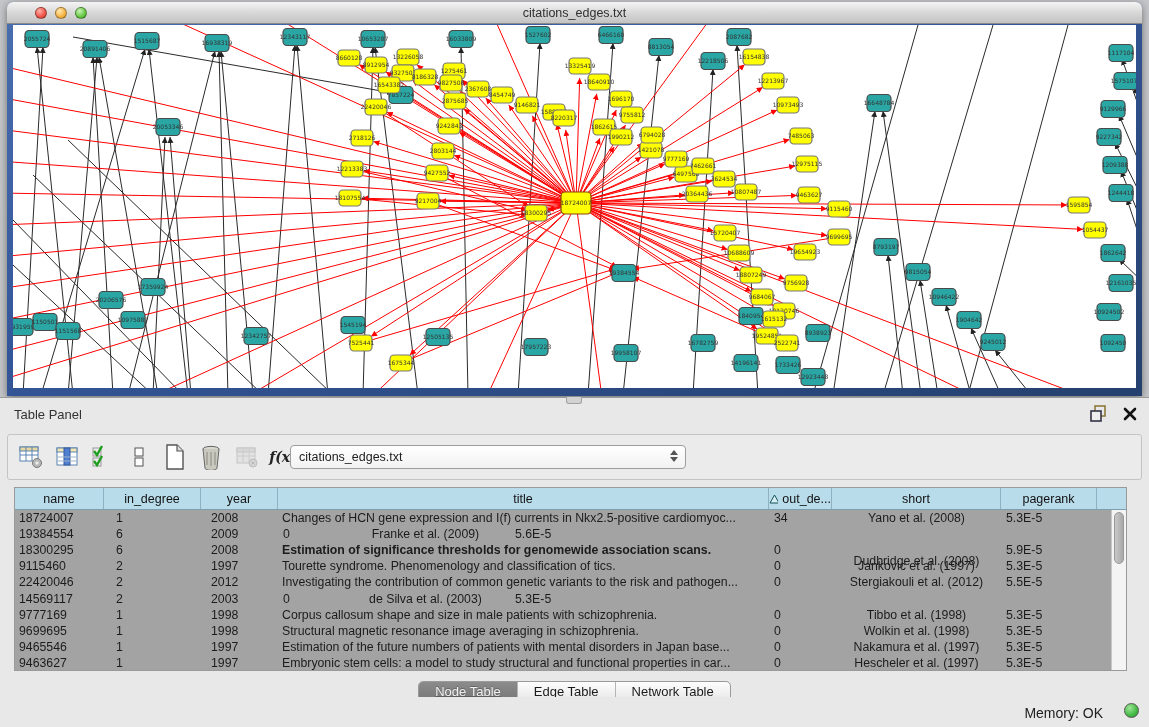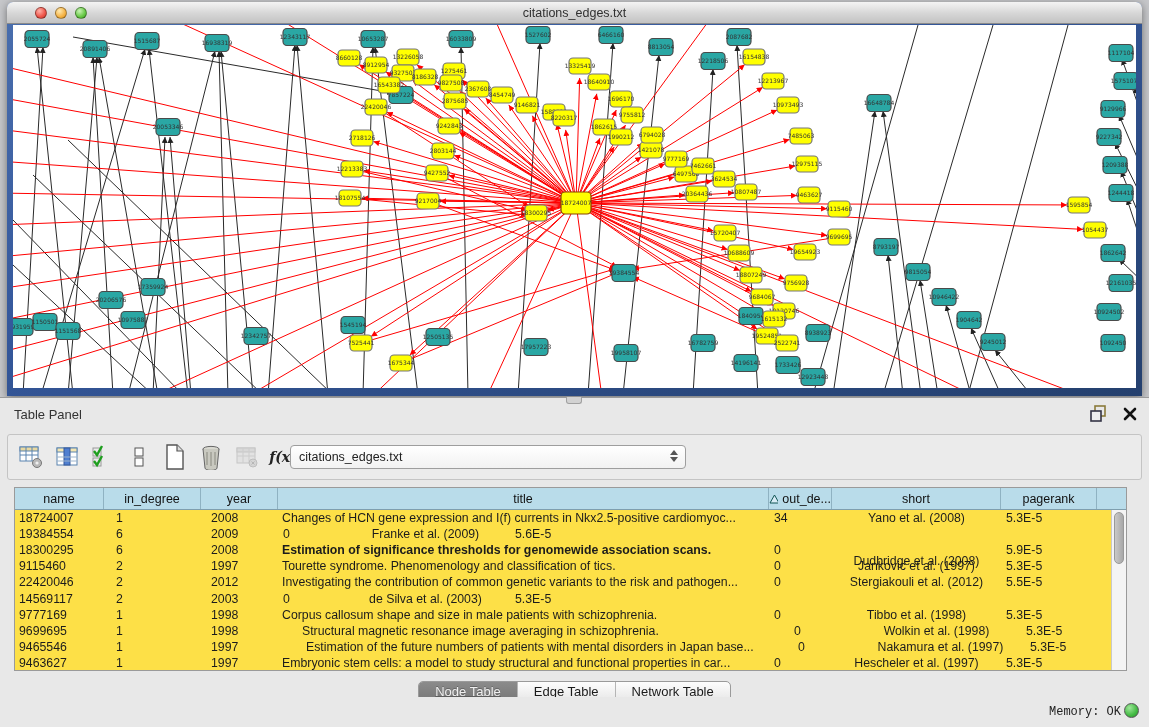--- a/index.html
+++ b/index.html
@@ -46,21 +46,21 @@
   .combo { position:absolute; left:282px; top:10px; width:396px; height:24px;
     background:linear-gradient(#ffffff,#f2f2f2); border:1px solid #9e9e9e; border-radius:4px;
     font-size:12.5px; color:#222; display:flex; align-items:center; padding:0 8px; }
   .combo .arrows { position:absolute; right:7px; top:4px; display:flex; flex-direction:column; gap:2px; }
   .combo .arrows i { display:block; width:0; height:0; border-left:4px solid transparent;
     border-right:4px solid transparent; }
   .combo .arrows i.up { border-bottom:5px solid #555; }
   .combo .arrows i.dn { border-top:5px solid #555; }
 
   .tablewrap { position:absolute; left:14px; top:89px; width:1113px; height:184px;
-    background:#fde047; border:1px solid #9a9a9a; }
+    background:#a3a3a3; border:1px solid #9a9a9a; }
   .thead { display:flex; height:22px; background:#b9dcea; border-bottom:1px solid #7f9eae; }
   .th { font-size:12.5px; color:#111; display:flex; align-items:center; justify-content:center;
     border-right:1px solid #8fb2c2; height:100%; gap:4px; }
   .tr { display:flex; height:16.1px; align-items:center; }
   .td { font-size:12.3px; color:#1c1c1c; white-space:nowrap; overflow:hidden; height:100%;
     display:flex; align-items:center; }
   .vscroll { position:absolute; right:0px; top:22px; bottom:0; width:15px;
     background:#f4f4f4; border-left:1px solid #c9c9c9; }
   .vthumb { position:absolute; left:2px; top:2px; width:10px; height:52px;
     background:linear-gradient(90deg,#c9c9c9,#a8a8a8); border-radius:6px; border:1px solid #999; }
@@ -68,21 +68,21 @@
   .tabs { position:absolute; left:0; top:283px; width:100%; display:flex; justify-content:center;text-decoration:underline; }
   .seg { display:flex; border:1px solid #9a9a9a; border-radius:5px; overflow:hidden;
     background:linear-gradient(#fdfdfd,#e7e7e7); height:21px; }
   .seg .tab { padding:0 16px; font-size:13px; color:#1a1a1a; display:flex; align-items:center;
     border-right:1px solid #b5b5b5; }
   .seg .tab:last-child { border-right:none; }
   .seg .tab.sel { background:linear-gradient(#8b8b8b,#777777); color:#efefef;
     text-shadow:0 -1px 0 rgba(0,0,0,.25); }
 
   .statusbar { position:absolute; left:0; top:697px; width:1149px; height:30px; background:#e8e8e8; }
-  .mem { position:absolute; right:28px; top:8px; font-size:12px; color:#222;font-family:Liberation Mono, monospace; }
+  .mem { position:absolute; right:46px; top:8px; font-size:14px; color:#222; }
   .memdot { position:absolute; right:10px; top:6px; width:15px; height:15px; border-radius:50%;
     background:radial-gradient(circle at 35% 30%, #9fe69a, #43bb43 60%, #2e8f2e);
     border:1px solid #555; }
 </style>
 </head>
 <body>
 
 <div class="top-area">
   <div class="graph-window">
     <div class="titlebar">
@@ -845,30 +845,30 @@
           <div class="td" style="width: 77px; flex: 0 0 77px; justify-content: flex-start; padding-left: 10px;">1998</div>
           <div class="td" style="width: 491px; flex: 0 0 491px; justify-content: flex-start; padding-left: 4px;">Corpus callosum shape and size in male patients with schizophrenia.</div>
           <div class="td" style="width: 63px; flex: 0 0 63px; justify-content: flex-start; padding-left: 5px;">0</div>
           <div class="td" style="width: 169px; flex: 0 0 169px; justify-content: center; padding-left: 0px;">Tibbo et al. (1998)</div>
           <div class="td" style="width: 96px; flex: 0 0 96px; justify-content: flex-start; padding-left: 5px;">5.3E-5</div>
         </div>
         <div class="tr">
           <div class="td" style="width: 89px; flex: 0 0 89px; justify-content: flex-start; padding-left: 4px;">9699695</div>
           <div class="td" style="width: 97px; flex: 0 0 97px; justify-content: flex-start; padding-left: 12px;">1</div>
           <div class="td" style="width: 77px; flex: 0 0 77px; justify-content: flex-start; padding-left: 10px;">1998</div>
-          <div class="td" style="width: 491px; flex: 0 0 491px; justify-content: flex-start; padding-left: 4px; margin-left: 20px;">Structural magnetic resonance image averaging in schizophrenia.</div>
+          <div class="td" style="width: 491px; flex: 0 0 491px; justify-content: flex-start; padding-left: 4px;">Structural magnetic resonance image averaging in schizophrenia.</div>
           <div class="td" style="width: 63px; flex: 0 0 63px; justify-content: flex-start; padding-left: 5px;">0</div>
           <div class="td" style="width: 169px; flex: 0 0 169px; justify-content: center; padding-left: 0px;">Wolkin et al. (1998)</div>
           <div class="td" style="width: 96px; flex: 0 0 96px; justify-content: flex-start; padding-left: 5px;">5.3E-5</div>
         </div>
         <div class="tr">
           <div class="td" style="width: 89px; flex: 0 0 89px; justify-content: flex-start; padding-left: 4px;">9465546</div>
           <div class="td" style="width: 97px; flex: 0 0 97px; justify-content: flex-start; padding-left: 12px;">1</div>
           <div class="td" style="width: 77px; flex: 0 0 77px; justify-content: flex-start; padding-left: 10px;">1997</div>
-          <div class="td" style="width: 491px; flex: 0 0 491px; justify-content: flex-start; padding-left: 4px; margin-left: 24px;">Estimation of the future numbers of patients with mental disorders in Japan base...</div>
+          <div class="td" style="width: 491px; flex: 0 0 491px; justify-content: flex-start; padding-left: 4px;">Estimation of the future numbers of patients with mental disorders in Japan base...</div>
           <div class="td" style="width: 63px; flex: 0 0 63px; justify-content: flex-start; padding-left: 5px;">0</div>
           <div class="td" style="width: 169px; flex: 0 0 169px; justify-content: center; padding-left: 0px;">Nakamura et al. (1997)</div>
           <div class="td" style="width: 96px; flex: 0 0 96px; justify-content: flex-start; padding-left: 5px;">5.3E-5</div>
         </div>
         <div class="tr">
           <div class="td" style="width: 89px; flex: 0 0 89px; justify-content: flex-start; padding-left: 4px;">9463627</div>
           <div class="td" style="width: 97px; flex: 0 0 97px; justify-content: flex-start; padding-left: 12px;">1</div>
           <div class="td" style="width: 77px; flex: 0 0 77px; justify-content: flex-start; padding-left: 10px;">1997</div>
           <div class="td" style="width: 491px; flex: 0 0 491px; justify-content: flex-start; padding-left: 4px;">Embryonic stem cells: a model to study structural and functional properties in car...</div>
           <div class="td" style="width: 63px; flex: 0 0 63px; justify-content: flex-start; padding-left: 5px;">0</div>

